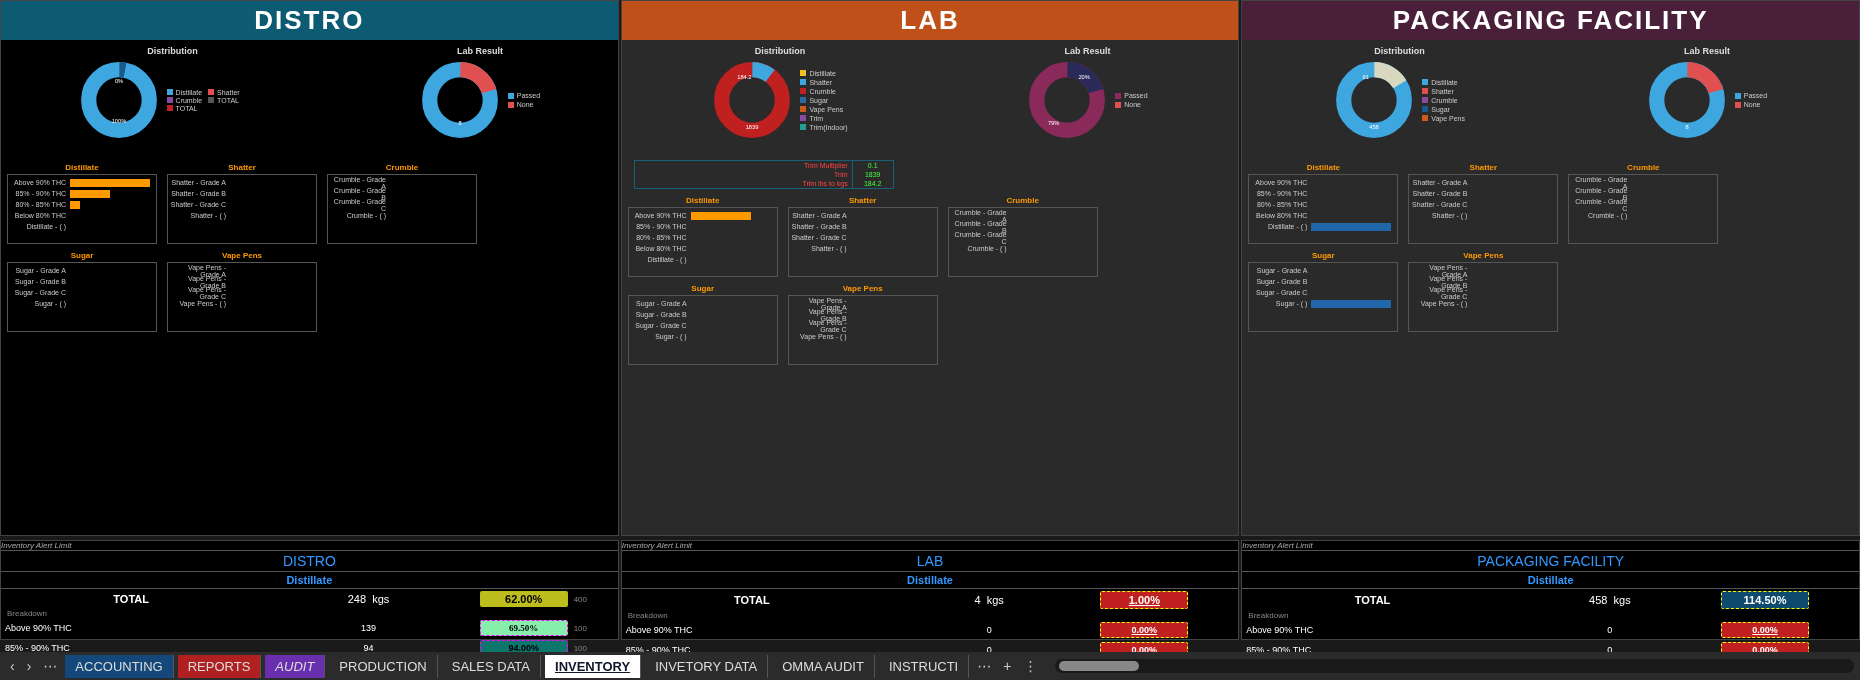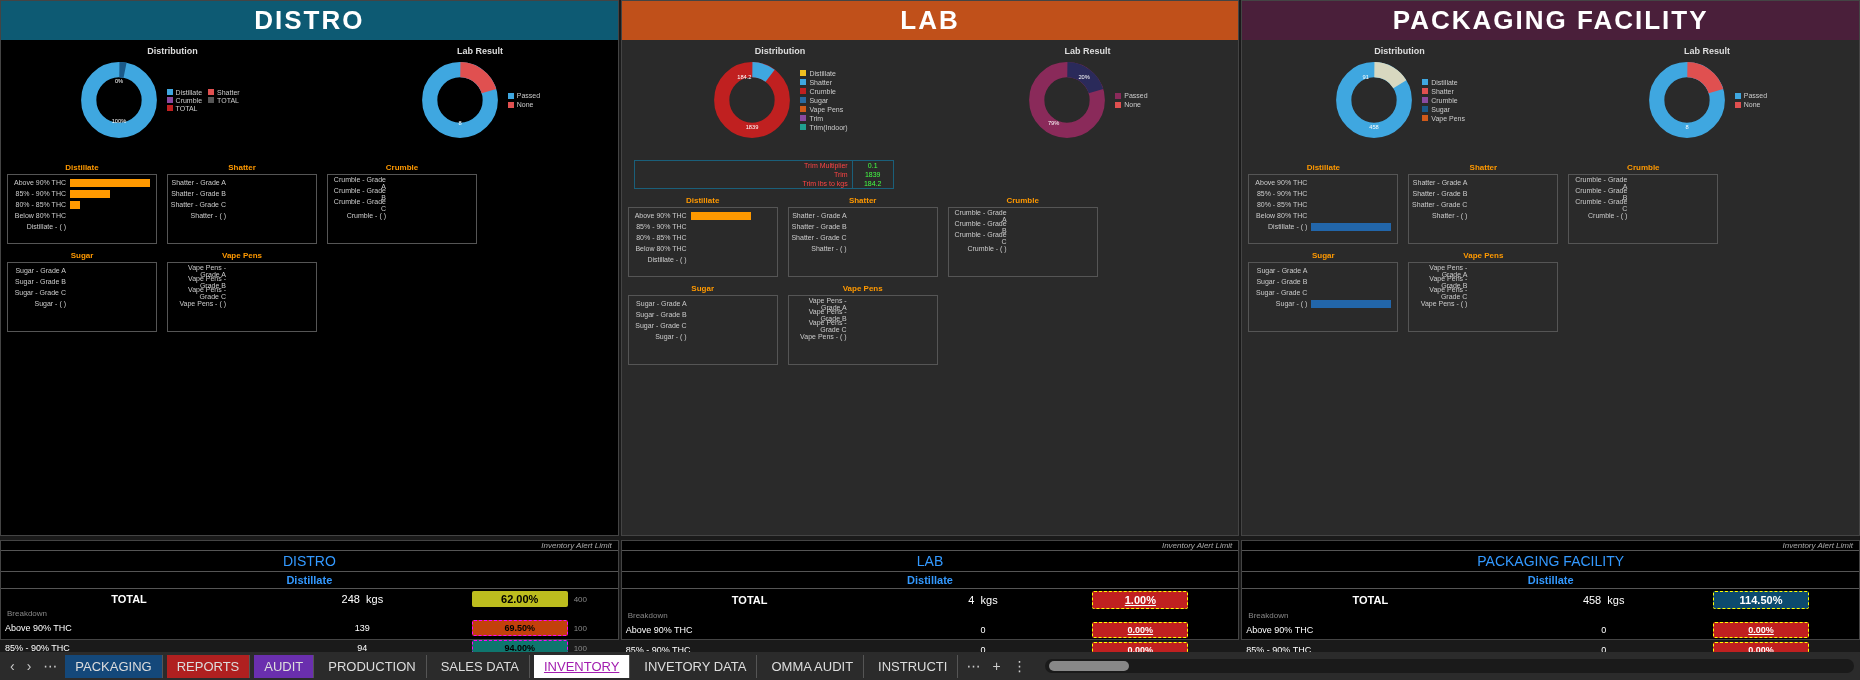--- a/index.html
+++ b/index.html
@@ -33,41 +33,41 @@
 .bar-chart .bc-title { position: absolute; top: -12px; left: 0; right: 0; text-align: center; color: #f90; font-size: 8px; font-weight: bold; }
 .bar-chart.w1 { width: 150px; height: 70px; }
 .bc-item { display: flex; align-items: center; height: 11px; }
 .bc-lbl { position: absolute; left: 2px; width: 56px; text-align: right; color: #ccc; font-size: 7px; }
 .bc-bar { height: 8px; background: #f90; margin-left: 2px; }
 .bc-bar.blue { background: #26a; }
 
 .summary-strip { position: absolute; bottom: 40px; left: 0; right: 0; display: flex; gap: 2px; height: 100px; }
 .summary-panel { flex: 1; background: #000; border: 1px solid #444; font-size: 11px; }
 .sp-title { text-align: center; color: #3399ff; font-size: 14px; padding: 2px; border-top: 1px solid #555;}
-.sp-alert { text-align: right; color: #aaa; font-size: 8px; font-style: italic; padding-right: 6px;}
+.sp-alert { color: #aaa; font-size: 8px; font-style: italic; padding-right: 6px;}
 .sp-disthead { text-align: center; font-weight: bold; padding: 2px; background: #000; color:#3399ff; border-top: 1px solid #555; border-bottom: 1px solid #555;}
 .sp-row { display: flex; align-items: center; padding: 2px 4px; gap: 6px; }
 .sp-row .c1 { flex: 1.2; font-weight: bold; text-align:center;}
 .sp-row .c2 { flex: 1; text-align: center; }
-.sp-row .c3 { width: 96px; text-align: center; padding: 2px; border-radius: 2px; font-weight:bold;}
+.sp-row .c3 { width: 88px; text-align: center; padding: 2px; border-radius: 2px; font-weight:bold;}
 .sp-row .c4 { width: 40px; color: #888; font-size:8px;}
 .pct-yellow { background: #bdbd1e; color: #000; }
-.pct-green { background: #c2410c; color: #000; border: 1px dashed #f0f; }
+.pct-green { background: #86efac; color: #000; border: 1px dashed #f0f; font-family: Liberation Serif, serif; }
 .pct-green2 { background: #0f766e; color: #000; border: 1px dashed #f0f;}
 .pct-red { background: #c02020; color: #fff; border: 1px dashed #ff0; text-decoration: underline;}
 .pct-teal { background: #0c4a6e; color: #fff; border: 1px dashed #ff0;}
 .sp-sub { font-size: 8px; color: #888; padding-left: 6px;}
 
 .tab-bar { position: absolute; bottom: 0; left: 0; right: 0; height: 28px; background: #2b2b2b; display: flex; align-items: center; font-size: 13px; gap: 4px; padding: 0 6px; }
 .nav-btn { color: #ccc; padding: 0 4px; cursor: pointer; font-size: 14px;}
 .tab { padding: 4px 10px; color: #ddd; cursor: pointer; border-right: 1px solid #555; white-space:nowrap;}
 .tab.t-acc { background: #14487a; }
 .tab.t-rep { background: #b02020; }
-.tab.t-aud { background: #6a2fae; }
-.tab.t-active { background: #fff; color: #a21caf; font-weight: normal; text-decoration: underline; text-align: center; }
+.tab.t-aud { background: #6a2fae; font-style: italic; }
+.tab.t-active { background: #fff; color: #0f172a; font-weight: bold; text-decoration: underline; text-align: center; }
 .scroll-track { flex: 1; height: 14px; background: #1a1a1a; border-radius: 7px; margin-left: 10px; position: relative;}
 .scroll-thumb { position: absolute; left: 4px; width: 80px; height: 10px; top: 2px; background: #888; border-radius: 5px;}
 </style>
 </head>
 <body>
 
 <div class="main-container">
 
   <div class="panel">
     <div class="panel-header hdr-distro">DISTRO</div>
@@ -606,21 +606,21 @@
         <div class="c3 pct-red">0.00%</div>
         <div class="c4"></div>
       </div>
   </div>
 </div>
 
 <div class="tab-bar">
   <span class="nav-btn">‹</span>
   <span class="nav-btn">›</span>
   <span class="nav-btn">⋯</span>
-  <div class="tab t-acc">PACKAGING</div>
+  <div class="tab t-acc">ACCOUNTING</div>
   <div class="tab t-rep">REPORTS</div>
   <div class="tab t-aud">AUDIT</div>
   <div class="tab">PRODUCTION</div>
   <div class="tab">SALES DATA</div>
   <div class="tab t-active">INVENTORY</div>
   <div class="tab">INVETORY DATA</div>
   <div class="tab">OMMA AUDIT</div>
   <div class="tab">INSTRUCTI</div>
   <span class="nav-btn">⋯</span>
   <span class="nav-btn">+</span>

